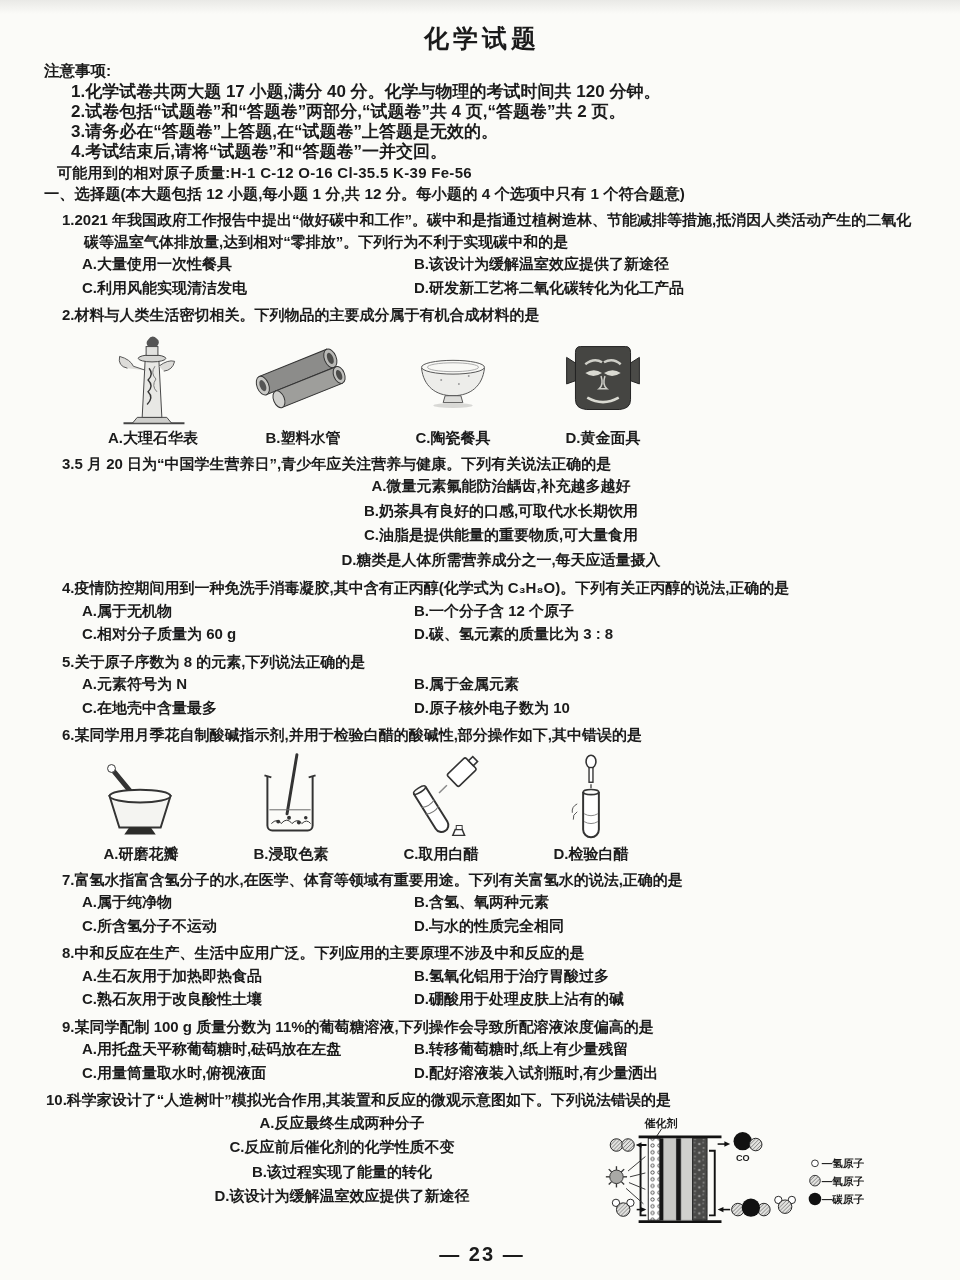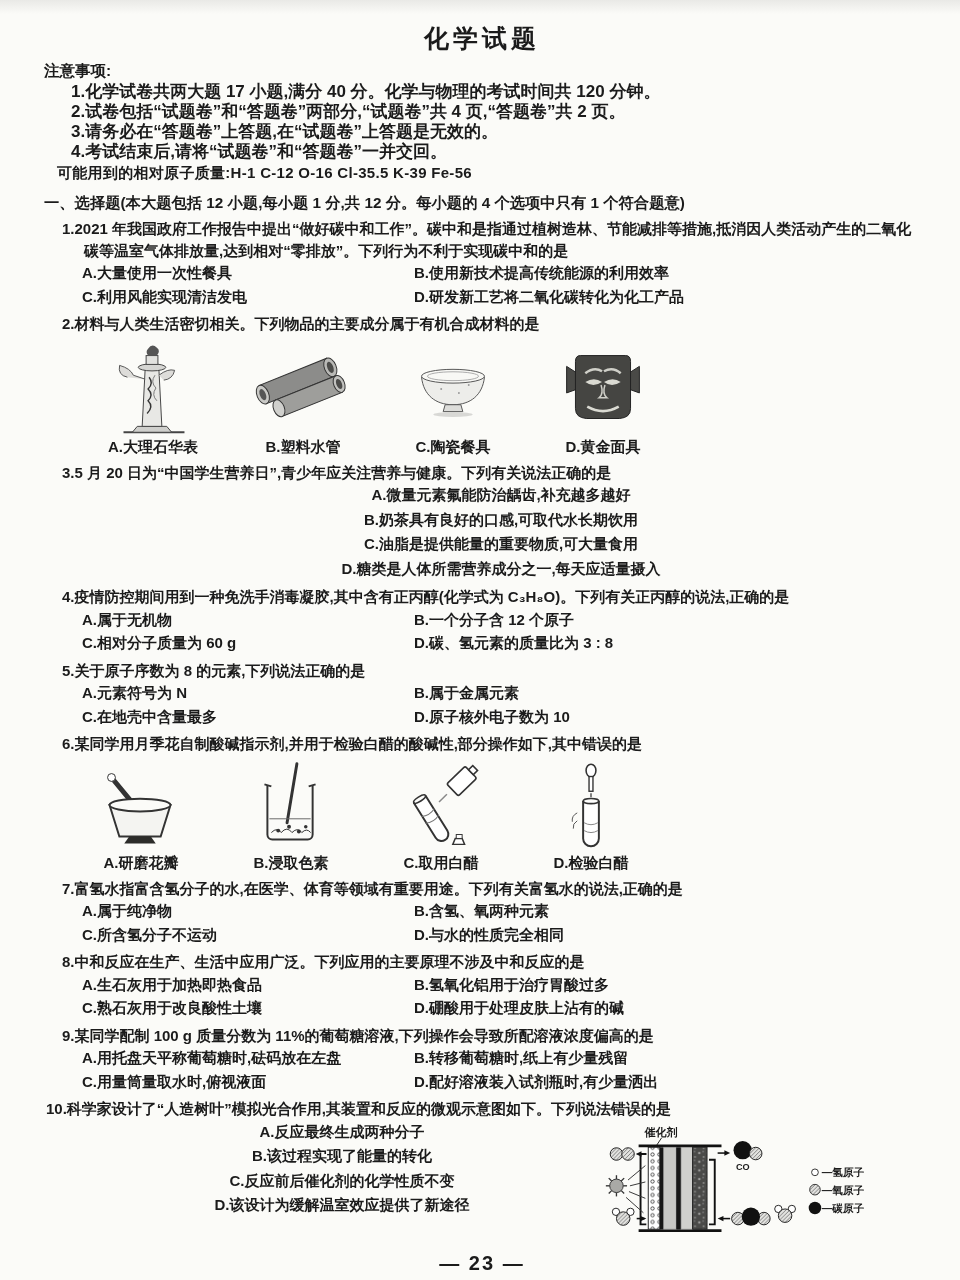--- a/index.html
+++ b/index.html
@@ -8,21 +8,21 @@
     background:linear-gradient(180deg,#e9e9e6 0,#fbfbf8 14px,#fbfbf8 100%);
     font-family:"Liberation Sans","DejaVu Sans",sans-serif;
     color:#1b1b1b;
     -webkit-font-smoothing:antialiased;
   }
   .sheet{padding:20px 40px 0 44px;}
   .title{text-align:center;font-size:25px;font-weight:700;letter-spacing:4px;margin:2px 0 6px 0;}
   .notice-heading{font-size:15.5px;font-weight:700;}
   .notice-item{margin-left:27px;font-size:17px;font-weight:600;line-height:20px;}
   .atomic{margin-left:13px;font-size:15px;font-weight:600;line-height:21px;letter-spacing:.3px;}
-  .section-heading{font-size:15.3px;font-weight:700;margin-top:9px;line-height:21px;}
+  .section-heading{font-size:15.3px;font-weight:700;line-height:21px;}
   .question{margin-top:5px;font-size:15px;font-weight:600;}
   .q-stem{margin-left:18px;padding-left:22px;text-indent:-22px;line-height:21.5px;}
   .opts-grid{display:grid;grid-template-columns:332px auto;margin-left:38px;line-height:23.5px;}
   .opts-stacked{margin-left:38px;line-height:24.5px;}
   .opts-stacked .opt{display:block;text-align:center;}
   .fig-row{display:flex;margin:6px 0 0 34px;}
   .fig{width:150px;text-align:center;}
   .fig svg{display:block;margin:0 auto;}
   .fig-label{font-size:15px;font-weight:600;margin-top:1px;}
   .q10-body{display:flex;align-items:flex-start;}
@@ -66,21 +66,21 @@
     <div class="notice-item">4.考试结束后,请将“试题卷”和“答题卷”一并交回。</div>
     <div class="atomic">可能用到的相对原子质量:H-1   C-12   O-16   Cl-35.5   K-39   Fe-56</div>
   </div>
 
   <div class="section-heading">一、选择题(本大题包括 12 小题,每小题 1 分,共 12 分。每小题的 4 个选项中只有 1 个符合题意)</div>
 
   <div class="question">
     <div class="q-stem">1.2021 年我国政府工作报告中提出“做好碳中和工作”。碳中和是指通过植树造林、节能减排等措施,抵消因人类活动产生的二氧化碳等温室气体排放量,达到相对“零排放”。下列行为不利于实现碳中和的是</div>
     <div class="opts-grid">
       <span class="opt">A.大量使用一次性餐具</span>
-      <span class="opt">B.使用新技术提高传统能源的利用效率</span>
+      <span class="opt">B.该设计为缓解温室效应提供了新途径</span>
       <span class="opt">C.利用风能实现清洁发电</span>
       <span class="opt">D.研发新工艺将二氧化碳转化为化工产品</span>
     </div>
   </div>
 
   <div class="question">
     <div class="q-stem">2.材料与人类生活密切相关。下列物品的主要成分属于有机合成材料的是</div>
     <div class="fig-row">
       <div class="fig">
         <svg width="118" height="96" viewBox="0 0 120 96">
@@ -261,22 +261,22 @@
       <span class="opt">C.用量筒量取水时,俯视液面</span>
       <span class="opt">D.配好溶液装入试剂瓶时,有少量洒出</span>
     </div>
   </div>
 
   <div class="question">
     <div class="q-stem" style="margin-left:2px;">10.科学家设计了“人造树叶”模拟光合作用,其装置和反应的微观示意图如下。下列说法错误的是</div>
     <div class="q10-body">
       <div class="opts-stacked">
         <span class="opt">A.反应最终生成两种分子</span>
+        <span class="opt">C.反应前后催化剂的化学性质不变</span>
         <span class="opt">B.该过程实现了能量的转化</span>
-        <span class="opt">C.反应前后催化剂的化学性质不变</span>
         <span class="opt">D.该设计为缓解温室效应提供了新途径</span>
       </div>
       <svg class="q10-diagram" width="330" height="118" viewBox="0 0 330 118">
 
         <text x="44" y="12" font-size="11.5" font-weight="bold" fill="#1b1b1b">催化剂</text>
         <line x1="62" y1="14" x2="56" y2="23" stroke="#222"></line>
 
         <line x1="38" y1="22.5" x2="124" y2="22.5" stroke="#111" stroke-width="3"></line>
         <line x1="38" y1="110.5" x2="124" y2="110.5" stroke="#111" stroke-width="3"></line>
 

